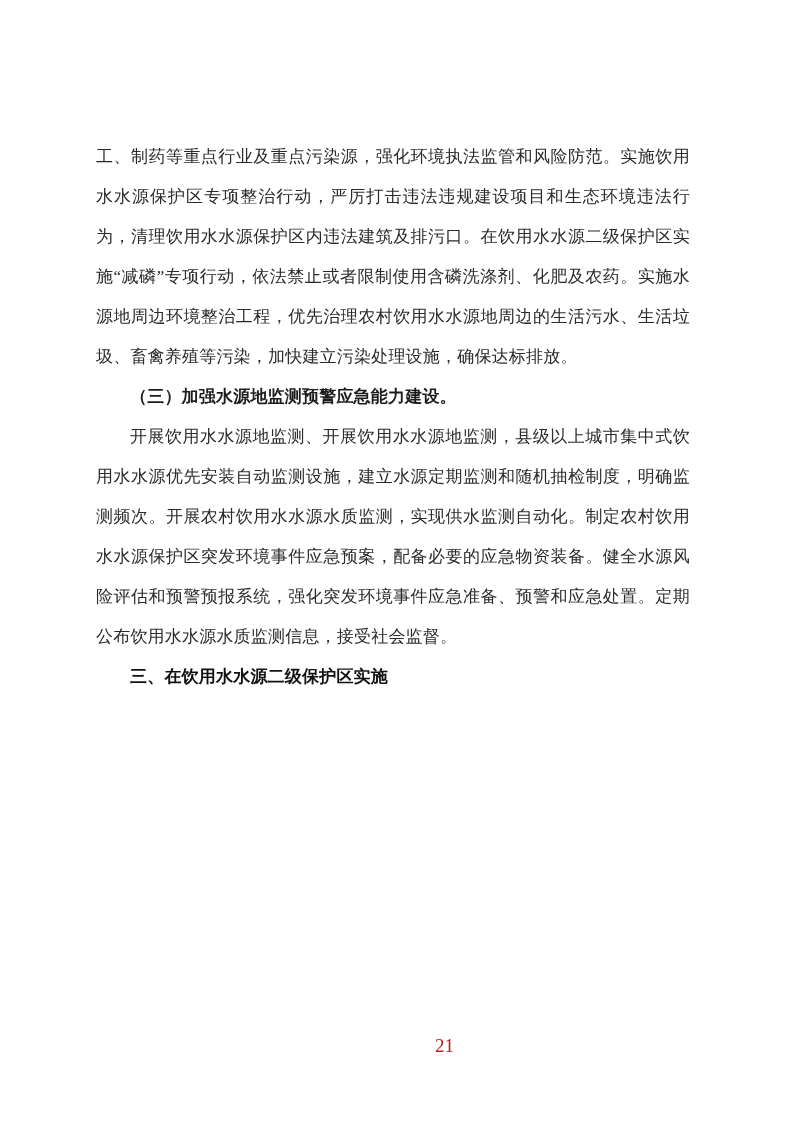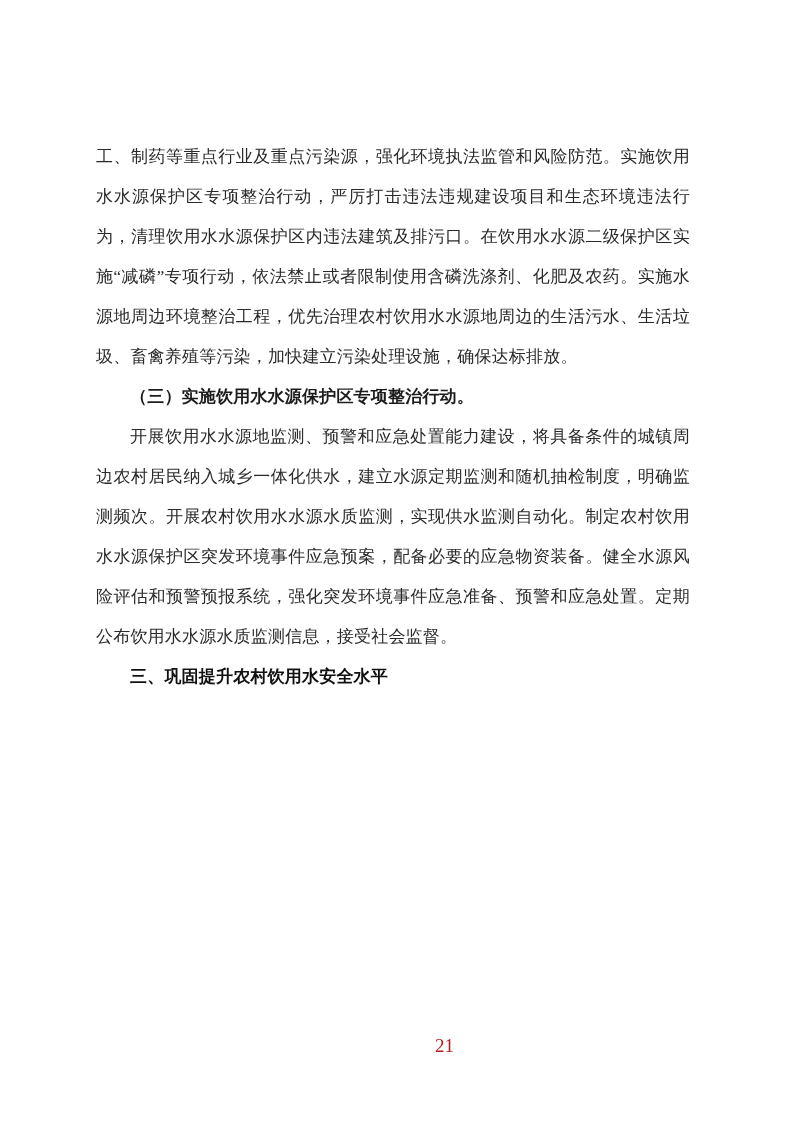--- a/index.html
+++ b/index.html
@@ -56,18 +56,18 @@
     font-family: "Liberation Serif", serif;
     margin-left: 48px;
   }
 </style>
 </head>
 <body>
 
 <div class="page">
   <div class="content">
     <p class="body no-indent">工、制药等重点行业及重点污染源，强化环境执法监管和风险防范。实施饮用水水源保护区专项整治行动，严厉打击违法违规建设项目和生态环境违法行为，清理饮用水水源保护区内违法建筑及排污口。在饮用水水源二级保护区实施“减磷”专项行动，依法禁止或者限制使用含磷洗涤剂、化肥及农药。实施水源地周边环境整治工程，优先治理农村饮用水水源地周边的生活污水、生活垃圾、畜禽养殖等污染，加快建立污染处理设施，确保达标排放。</p>
-    <p class="subsection-heading">（三）实施饮用水水源保护区专项整治行动。</p>
-    <p class="body">开展饮用水水源地监测、预警和应急处置能力建设，将具备条件的城镇周边农村居民纳入城乡一体化供水，建立水源定期监测和随机抽检制度，明确监测频次。开展农村饮用水水源水质监测，实现供水监测自动化。制定农村饮用水水源保护区突发环境事件应急预案，配备必要的应急物资装备。健全水源风险评估和预警预报系统，强化突发环境事件应急准备、预警和应急处置。定期公布饮用水水源水质监测信息，接受社会监督。</p>
-    <p class="section-heading">三、巩固提升农村饮用水安全水平</p>
+    <p class="subsection-heading">（三）加强水源地监测预警应急能力建设。</p>
+    <p class="body">开展饮用水水源地监测、开展饮用水水源地监测，县级以上城市集中式饮用水水源优先安装自动监测设施，建立水源定期监测和随机抽检制度，明确监测频次。开展农村饮用水水源水质监测，实现供水监测自动化。制定农村饮用水水源保护区突发环境事件应急预案，配备必要的应急物资装备。健全水源风险评估和预警预报系统，强化突发环境事件应急准备、预警和应急处置。定期公布饮用水水源水质监测信息，接受社会监督。</p>
+    <p class="section-heading">三、在饮用水水源二级保护区实施</p>
   </div>
   <div class="page-number">21</div>
 </div>
 
 </body></html>

